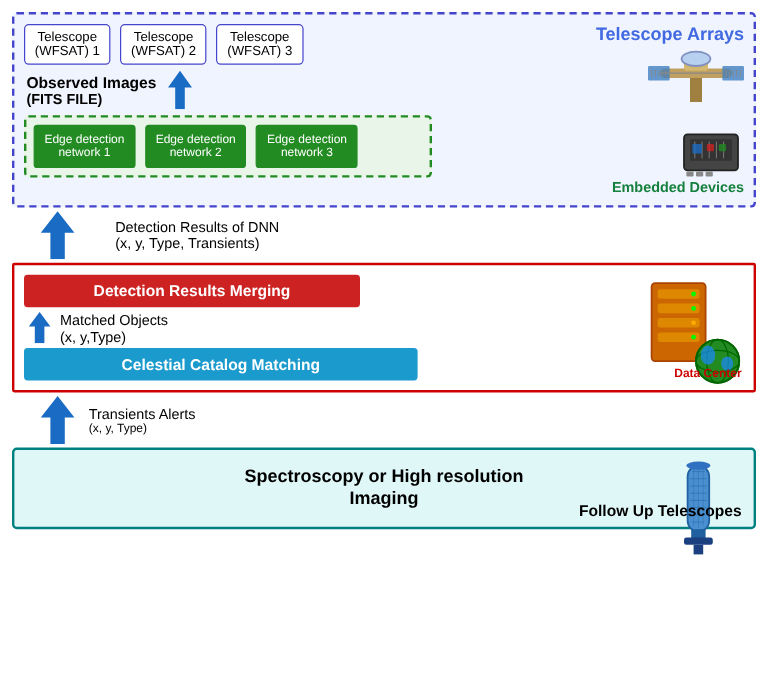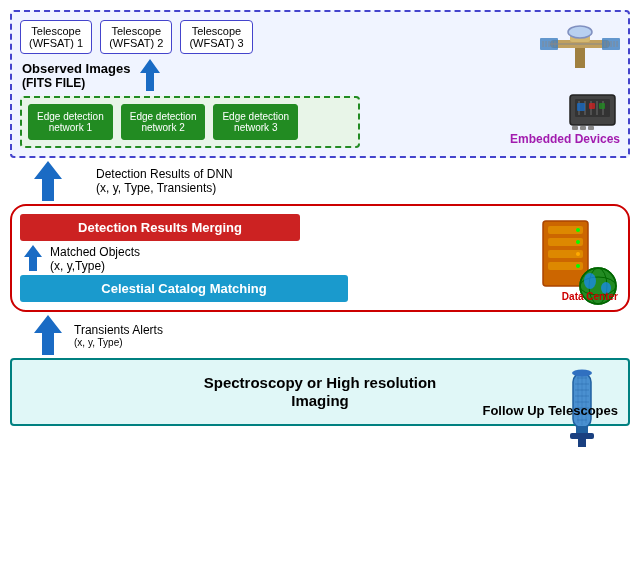--- a/index.html
+++ b/index.html
@@ -79,21 +79,21 @@
 
     
     .telescope-img {
       width: 80px;
       height: 60px;
     }
 
     
     .section2 {
       border: 2px solid #cc0000;
-      border-radius: 16px;
+      border-radius: 2px;
       padding: 8px;
       background: #fff;
       position: relative;
       display: flex;
       flex-direction: column;
       gap: 6px;
     }
 
     .merging-bar {
       background: #cc2222;
@@ -192,20 +192,21 @@
         </div>
 
         <div class="edge-network-container">
           <div class="edge-box">Edge detection<br>network 1</div>
           <div class="edge-box">Edge detection<br>network 2</div>
           <div class="edge-box">Edge detection<br>network 3</div>
         </div>
       </div>
 
       <div class="section1-right-labels">
+        <span style="color:#4169E1; font-size:15px; font-weight:bold; text-align:right;">Telescope Arrays</span>
 
         <svg class="telescope-img" viewBox="0 0 80 60">
 
           <rect x="10" y="20" width="60" height="8" rx="4" fill="#c0a060"></rect>
           <rect x="30" y="8" width="20" height="14" rx="2" fill="#d4b870"></rect>
           <rect x="35" y="28" width="10" height="20" fill="#a08040"></rect>
           <ellipse cx="40" cy="12" rx="12" ry="6" fill="#b8d0f0" stroke="#8090c0" stroke-width="1.5"></ellipse>
 
           <rect x="0" y="18" width="18" height="12" rx="1" fill="#4080c0" opacity="0.8"></rect>
           <rect x="62" y="18" width="18" height="12" rx="1" fill="#4080c0" opacity="0.8"></rect>
@@ -233,21 +234,21 @@
           <line x1="32" y1="11" x2="32" y2="25" stroke="#888" stroke-width="0.7"></line>
           <line x1="38" y1="11" x2="38" y2="25" stroke="#888" stroke-width="0.7"></line>
           <rect x="12" y="13" width="8" height="8" rx="1" fill="#1a6bc4" opacity="0.8"></rect>
           <rect x="24" y="13" width="6" height="6" rx="1" fill="#cc2222" opacity="0.8"></rect>
           <rect x="34" y="13" width="6" height="6" rx="1" fill="#228B22" opacity="0.8"></rect>
 
           <rect x="7" y="36" width="6" height="4" rx="1" fill="#888"></rect>
           <rect x="15" y="36" width="6" height="4" rx="1" fill="#888"></rect>
           <rect x="23" y="36" width="6" height="4" rx="1" fill="#888"></rect>
         </svg>
-        <span style="color:#a21caf; font-size:12px; font-weight:bold; text-align:right;">Embedded Devices</span>
+        <span style="color:#15803d; font-size:12px; font-weight:bold; text-align:right;">Embedded Devices</span>
       </div>
     </div>
   </div>
 
   <div style="display:flex; align-items:flex-start; padding-left:20px; margin: 3px 0;">
     <div style="display:flex; align-items:flex-start; gap:8px;">
       <svg width="36" height="40" viewBox="0 0 36 40">
         <polygon points="18,0 32,18 24,18 24,40 12,40 12,18 4,18" fill="#1a6bc4"></polygon>
       </svg>
       <div style="display:flex; flex-direction:column; justify-content:center; height:40px;margin-left:22px;">

